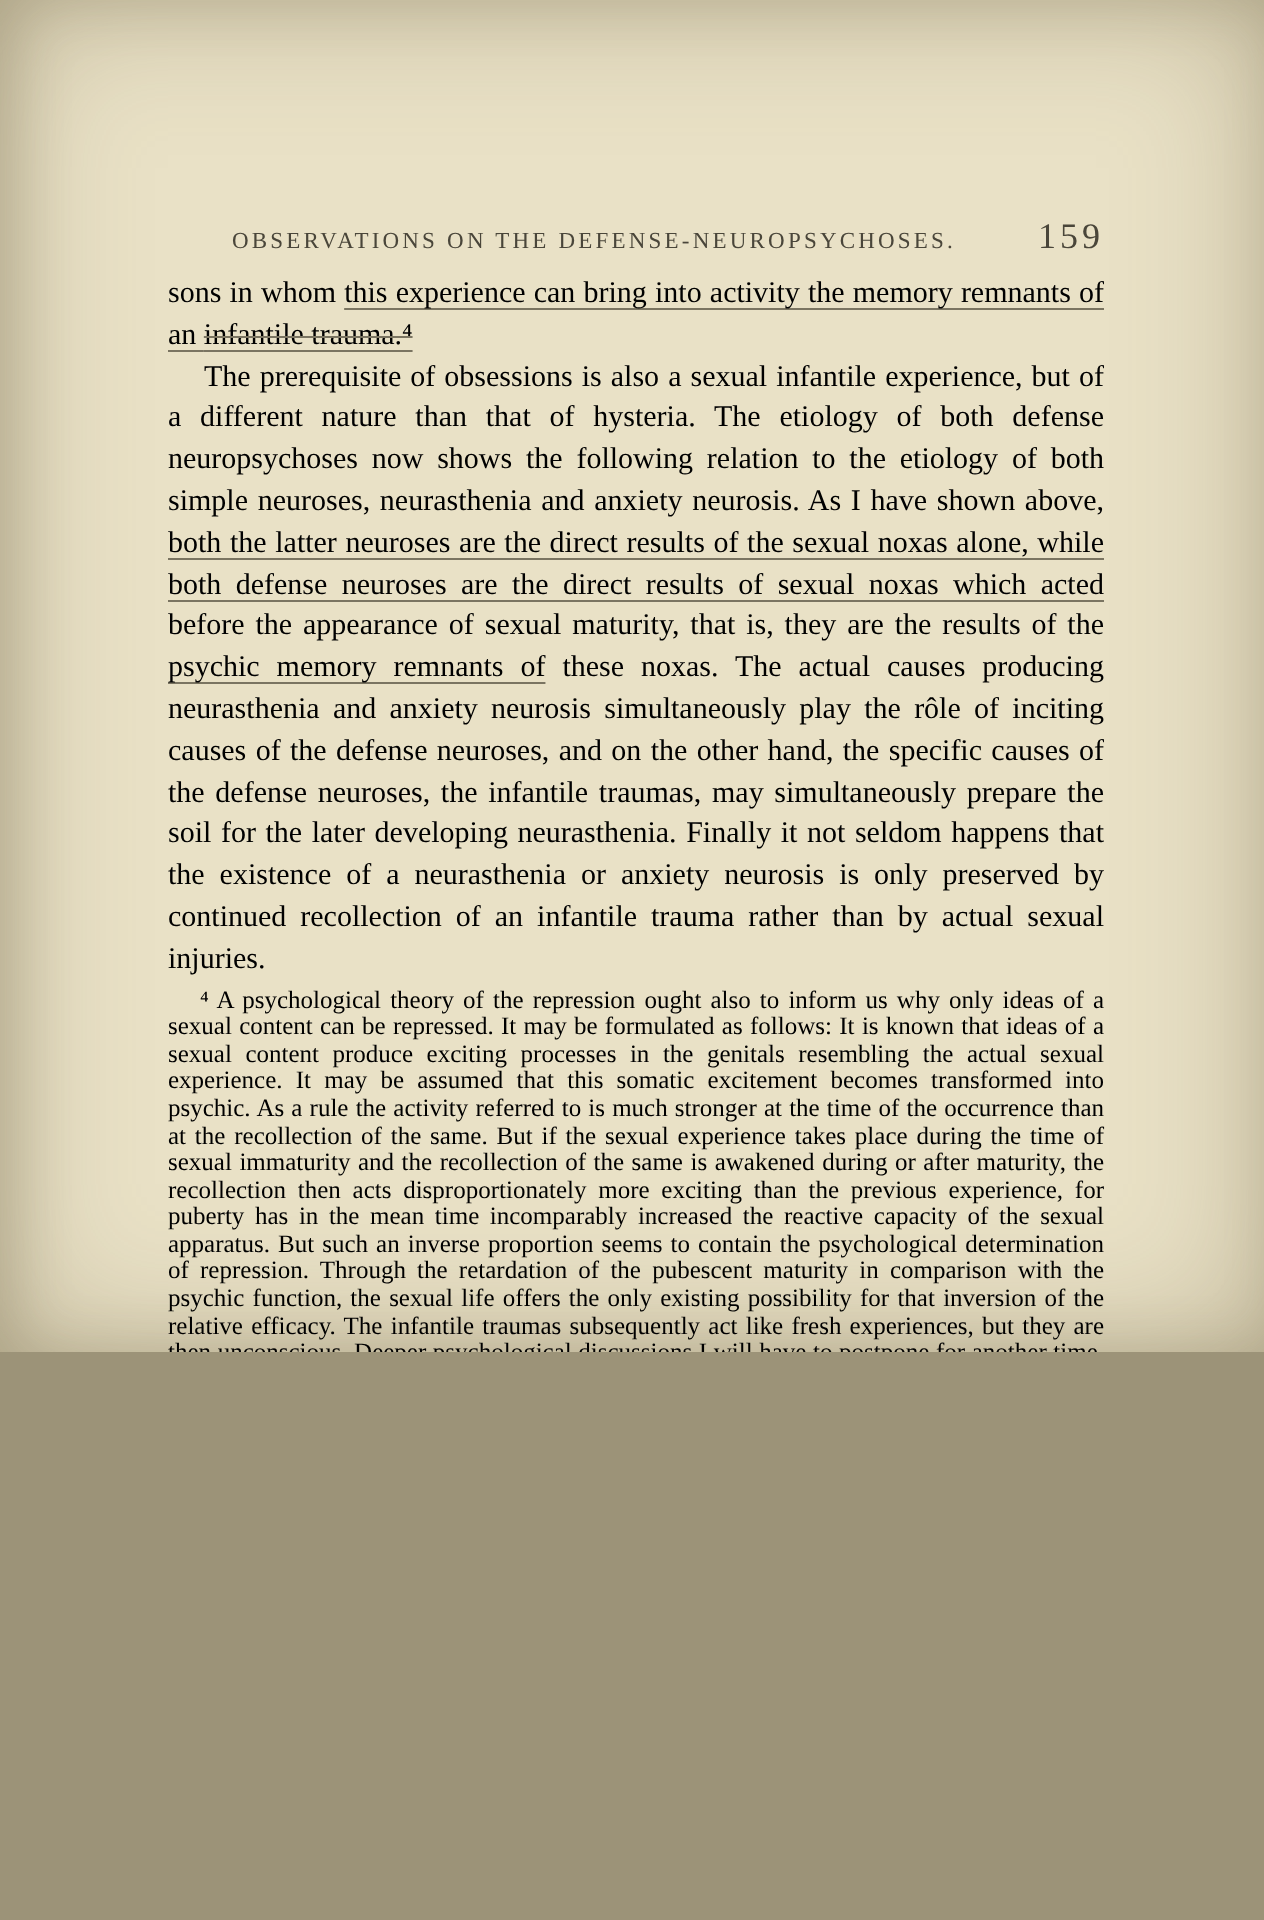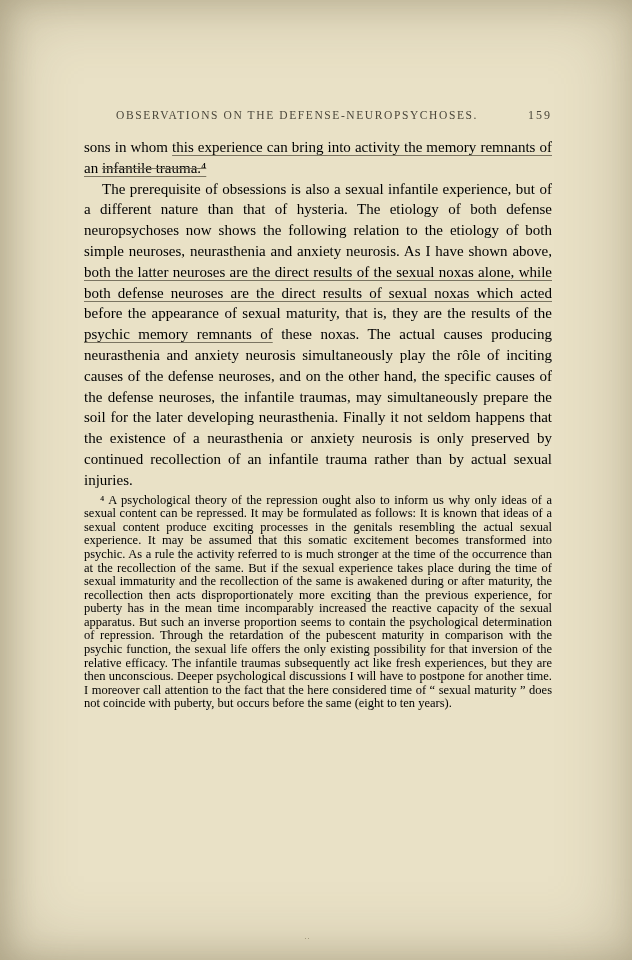--- a/index.html
+++ b/index.html
@@ -3,36 +3,36 @@
 <meta charset="utf-8">
 <style>
   html, body { margin: 0; padding: 0; }
   body {
     width: 632px; height: 960px;
     background: #9c9378;
     font-family: "Liberation Serif", "DejaVu Serif", serif;
   }
   .page {
     position: relative;
-    width: 632px; height: 960px;
+    width: 632px; height: 676px;
     background: #e9e1c6;
     box-shadow: inset 0 0 70px rgba(110, 98, 66, 0.38), inset 8px 0 28px rgba(95, 85, 55, 0.22);
     box-sizing: border-box;
     color: #423e31;
     overflow: hidden;
   }
   .running-head {
     position: absolute;
     top: 108px; left: 84px; width: 468px;
     display: flex; justify-content: space-between; align-items: baseline;
     font-size: 11.5px; letter-spacing: 1.6px;
     color: #4a463a;
   }
   .running-head .title { margin-left: 32px; }
-  .running-head .pagenum { letter-spacing: 2px; font-size: 12px; }
+  .running-head .pagenum { letter-spacing: 2px; font-size: 18px; }
   .text-block {
     position: absolute;
     top: 137px; left: 84px; width: 468px;
     text-align: justify;
   }
   .body-copy { font-size: 15px; line-height: 20.8px; color: #000000; }
   .para { margin: 0; }
   .para.indent { text-indent: 18px; font-family: Liberation Serif, serif; }
   .footnote-block {
     margin-top: 3px;

